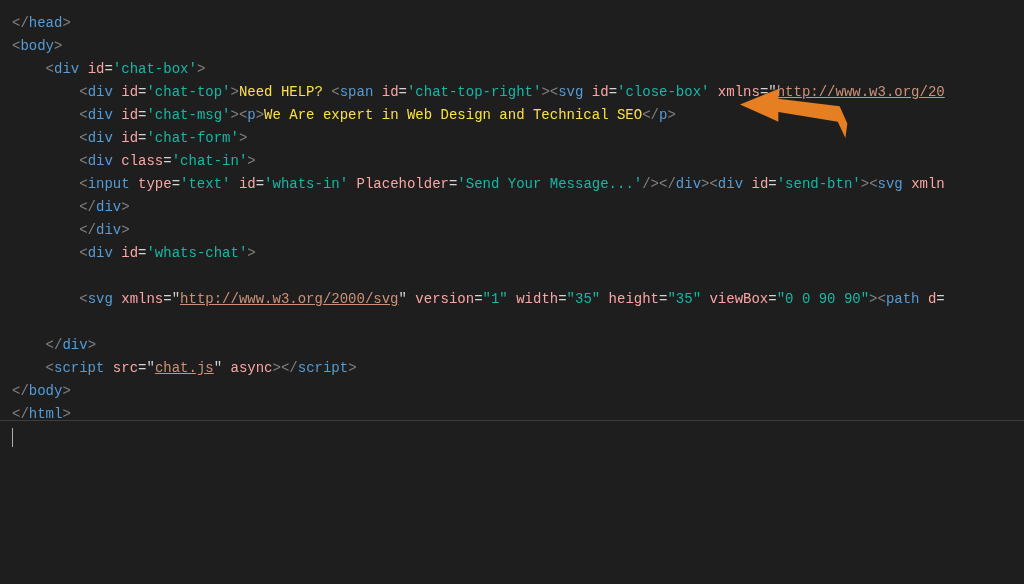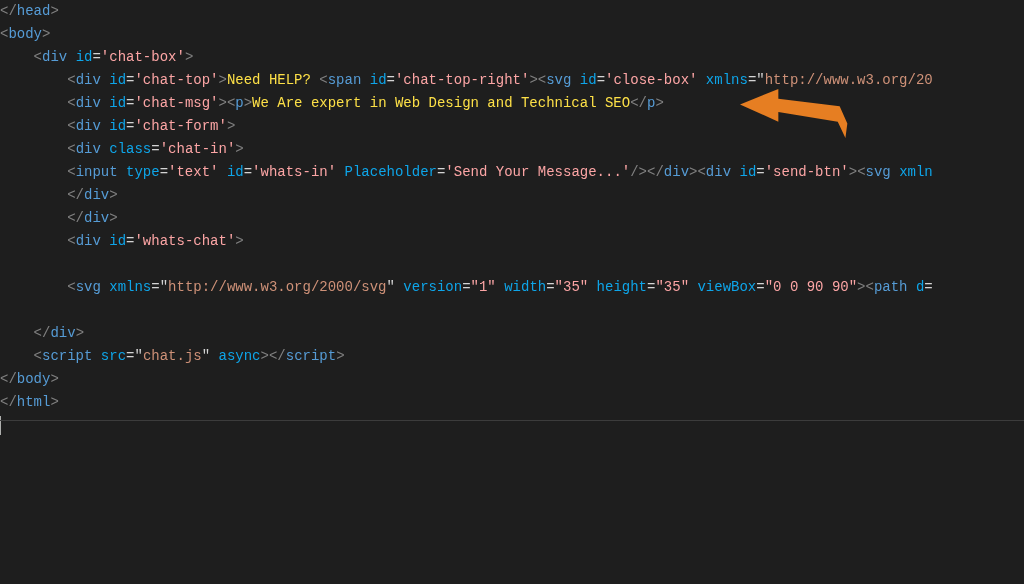--- a/index.html
+++ b/index.html
@@ -1,26 +1,26 @@
 <!DOCTYPE html>
 <html><head>
 <meta charset="utf-8">
 <style>
   html,body{margin:0;padding:0;background:#1e1e1e;color:#d4d4d4;font-family:Consolas,"Courier New",monospace;font-size:14px;line-height:23px;overflow:hidden;width:1024px;height:584px}
-  .editor{white-space:pre;padding:0;position:relative}
+  .editor{white-space:pre;padding:12px;position:relative}
   .line{height:23px;display:block;white-space:pre}
   
   .br{color:#808080}          
   .tag{color:#569cd6}         
-  .attr{color:#0ea5e9}        
+  .attr{color:#fca5a5}        
   .eq{color:#d4d4d4}
   .q{color:#d4d4d4}           
-  .str{color:#fca5a5}         
+  .str{color:#14b8a6}         
   .txt{color:#fde047}
-  .link{color:#ce9178;text-decoration-color:#ce9178}
+  .link{color:#ce9178;text-decoration:underline;text-decoration-color:#ce9178}
   .cursor{display:inline-block;width:1px;height:19px;background:#aeafad;vertical-align:middle}
   .arrow{position:absolute;pointer-events:none}
   .hr{position:absolute;left:0;right:0;height:0;border-top:1px solid #3c3c3c}
 </style>
 </head>
 <body>
 
 <div class="editor" id="editor"><div class="line"><span class="br">&lt;/</span><span class="tag">head</span><span class="br">&gt;</span></div><div class="line"><span class="br">&lt;</span><span class="tag">body</span><span class="br">&gt;</span></div><div class="line">    <span class="br">&lt;</span><span class="tag">div</span><span class="txt"> </span><span class="attr">id</span><span class="eq">=</span><span class="str">'chat-box'</span><span class="br">&gt;</span></div><div class="line">        <span class="br">&lt;</span><span class="tag">div</span><span class="txt"> </span><span class="attr">id</span><span class="eq">=</span><span class="str">'chat-top'</span><span class="br">&gt;</span><span class="txt">Need HELP? </span><span class="br">&lt;</span><span class="tag">span</span><span class="txt"> </span><span class="attr">id</span><span class="eq">=</span><span class="str">'chat-top-right'</span><span class="br">&gt;</span><span class="br">&lt;</span><span class="tag">svg</span><span class="txt"> </span><span class="attr">id</span><span class="eq">=</span><span class="str">'close-box'</span><span class="txt"> </span><span class="attr">xmlns</span><span class="eq">=</span><span class="q">"</span><span class="link">http://www.w3.org/20</span></div><div class="line">        <span class="br">&lt;</span><span class="tag">div</span><span class="txt"> </span><span class="attr">id</span><span class="eq">=</span><span class="str">'chat-msg'</span><span class="br">&gt;</span><span class="br">&lt;</span><span class="tag">p</span><span class="br">&gt;</span><span class="txt">We Are expert in Web Design and Technical SEO</span><span class="br">&lt;/</span><span class="tag">p</span><span class="br">&gt;</span></div><div class="line">        <span class="br">&lt;</span><span class="tag">div</span><span class="txt"> </span><span class="attr">id</span><span class="eq">=</span><span class="str">'chat-form'</span><span class="br">&gt;</span></div><div class="line">        <span class="br">&lt;</span><span class="tag">div</span><span class="txt"> </span><span class="attr">class</span><span class="eq">=</span><span class="str">'chat-in'</span><span class="br">&gt;</span></div><div class="line">        <span class="br">&lt;</span><span class="tag">input</span><span class="txt"> </span><span class="attr">type</span><span class="eq">=</span><span class="str">'text'</span><span class="txt"> </span><span class="attr">id</span><span class="eq">=</span><span class="str">'whats-in'</span><span class="txt"> </span><span class="attr">Placeholder</span><span class="eq">=</span><span class="str">'Send Your Message...'</span><span class="br">/&gt;</span><span class="br">&lt;/</span><span class="tag">div</span><span class="br">&gt;</span><span class="br">&lt;</span><span class="tag">div</span><span class="txt"> </span><span class="attr">id</span><span class="eq">=</span><span class="str">'send-btn'</span><span class="br">&gt;</span><span class="br">&lt;</span><span class="tag">svg</span><span class="txt"> </span><span class="attr">xmln</span></div><div class="line">        <span class="br">&lt;/</span><span class="tag">div</span><span class="br">&gt;</span></div><div class="line">        <span class="br">&lt;/</span><span class="tag">div</span><span class="br">&gt;</span></div><div class="line">        <span class="br">&lt;</span><span class="tag">div</span><span class="txt"> </span><span class="attr">id</span><span class="eq">=</span><span class="str">'whats-chat'</span><span class="br">&gt;</span></div><div class="line">        </div><div class="line">        <span class="br">&lt;</span><span class="tag">svg</span><span class="txt"> </span><span class="attr">xmlns</span><span class="eq">=</span><span class="q">"</span><span class="link">http://www.w3.org/2000/svg</span><span class="q">"</span><span class="txt"> </span><span class="attr">version</span><span class="eq">=</span><span class="str">"1"</span><span class="txt"> </span><span class="attr">width</span><span class="eq">=</span><span class="str">"35"</span><span class="txt"> </span><span class="attr">height</span><span class="eq">=</span><span class="str">"35"</span><span class="txt"> </span><span class="attr">viewBox</span><span class="eq">=</span><span class="str">"0 0 90 90"</span><span class="br">&gt;</span><span class="br">&lt;</span><span class="tag">path</span><span class="txt"> </span><span class="attr">d</span><span class="eq">=</span></div><div class="line">        </div><div class="line">    <span class="br">&lt;/</span><span class="tag">div</span><span class="br">&gt;</span></div><div class="line">    <span class="br">&lt;</span><span class="tag">script</span><span class="txt"> </span><span class="attr">src</span><span class="eq">=</span><span class="q">"</span><span class="link">chat.js</span><span class="q">"</span><span class="txt"> </span><span class="attr">async</span><span class="br">&gt;</span><span class="br">&lt;/</span><span class="tag">script</span><span class="br">&gt;</span></div><div class="line"><span class="br">&lt;/</span><span class="tag">body</span><span class="br">&gt;</span></div><div class="line"><span class="br">&lt;/</span><span class="tag">html</span><span class="br">&gt;</span></div><div class="line"><span class="cursor"></span></div></div>
 
 <svg class="arrow" id="arrow" viewBox="0 0 120 60" style="top: 84px; left: 740px; width: 115px; height: 60px;">

